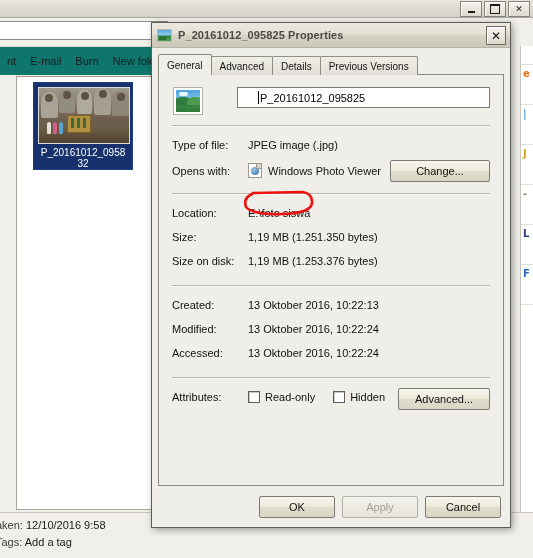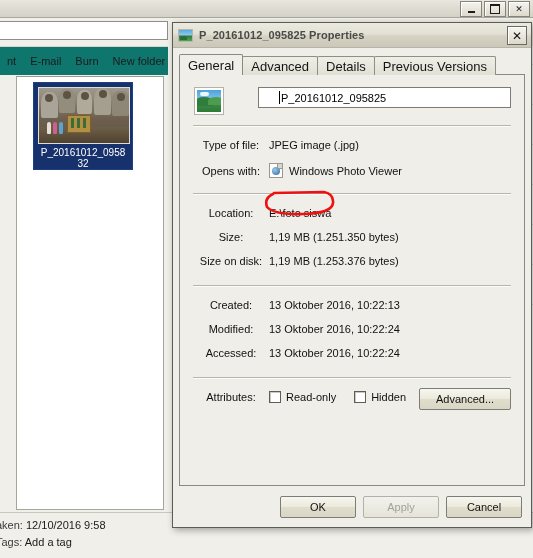--- a/index.html
+++ b/index.html
@@ -230,21 +230,21 @@
   }
   .rs-sep {
     position: absolute;
     left: 0; width: 12px; height: 1px;
     background: #e2e0d6;
   }
 
   
   #dialog {
     position: absolute;
-    left: 172px; top: 22px;
+    left: 151px; top: 22px;
     width: 360px; height: 506px;
     background: #efeee8;
     border: 1px solid #5c5c56;
     box-shadow: 2px 2px 7px rgba(0,0,0,0.35);
     box-sizing: border-box;
   }
   .dlg-titlebar {
     position: relative;
     height: 25px;
     background: linear-gradient(to bottom, #eceadf 0%, #e3e1d5 45%, #d5d2c4 55%, #cbc8b9 100%);
@@ -307,21 +307,21 @@
   .tab {
     height: 19px;
     padding: 0 8px;
     margin-right: -1px;
     background: linear-gradient(to bottom, #efeee7, #e2e0d5);
     border: 1px solid #8f8e85;
     border-bottom: none;
     box-sizing: border-box;
     display: flex;
     align-items: center;
-    font-size: 13px;
+    font-size: 10px;
     color: #141414;
     white-space: nowrap;
     border-radius: 2px 2px 0 0;
   }
   .tab.active {
     height: 21px;
     background: #efeee8;
     border-color: #8a8980;
     position: relative;
     z-index: 2;
@@ -346,21 +346,20 @@
     right: 13px;
     display: flex;
     align-items: center;
     font-size: 11px;
     color: #111111;
   }
   .lbl {
     width: 76px;
     flex: none;
     color: #111111;
-    text-align: center;
   }
   .val {
     color: #111111;
   }
   .hr {
     position: absolute;
     left: 13px; right: 13px;
     height: 0;
     border-top: 1px solid #b8b6ab;
     border-bottom: 1px solid #fbfbf7;
@@ -646,20 +645,21 @@
     <div class="row" style="top:64px">
       <span class="lbl">Type of file:</span>
       <span class="val">JPEG image (.jpg)</span>
     </div>
 
     <div class="row" style="top:88px">
       <span class="lbl">Opens with:</span>
       <span class="ow-icon"></span>
       <span class="val">Windows Photo Viewer</span>
     </div>
+    <div class="btn btn-change" style="top:85px">Change...</div>
 
     <div class="hr" style="top:118px"></div>
 
     <div class="row" style="top:132px">
       <span class="lbl">Location:</span>
       <span class="val">E:\foto siswa</span>
     </div>
     <div class="row" style="top:156px">
       <span class="lbl">Size:</span>
       <span class="val">1,19 MB (1.251.350 bytes)</span>

